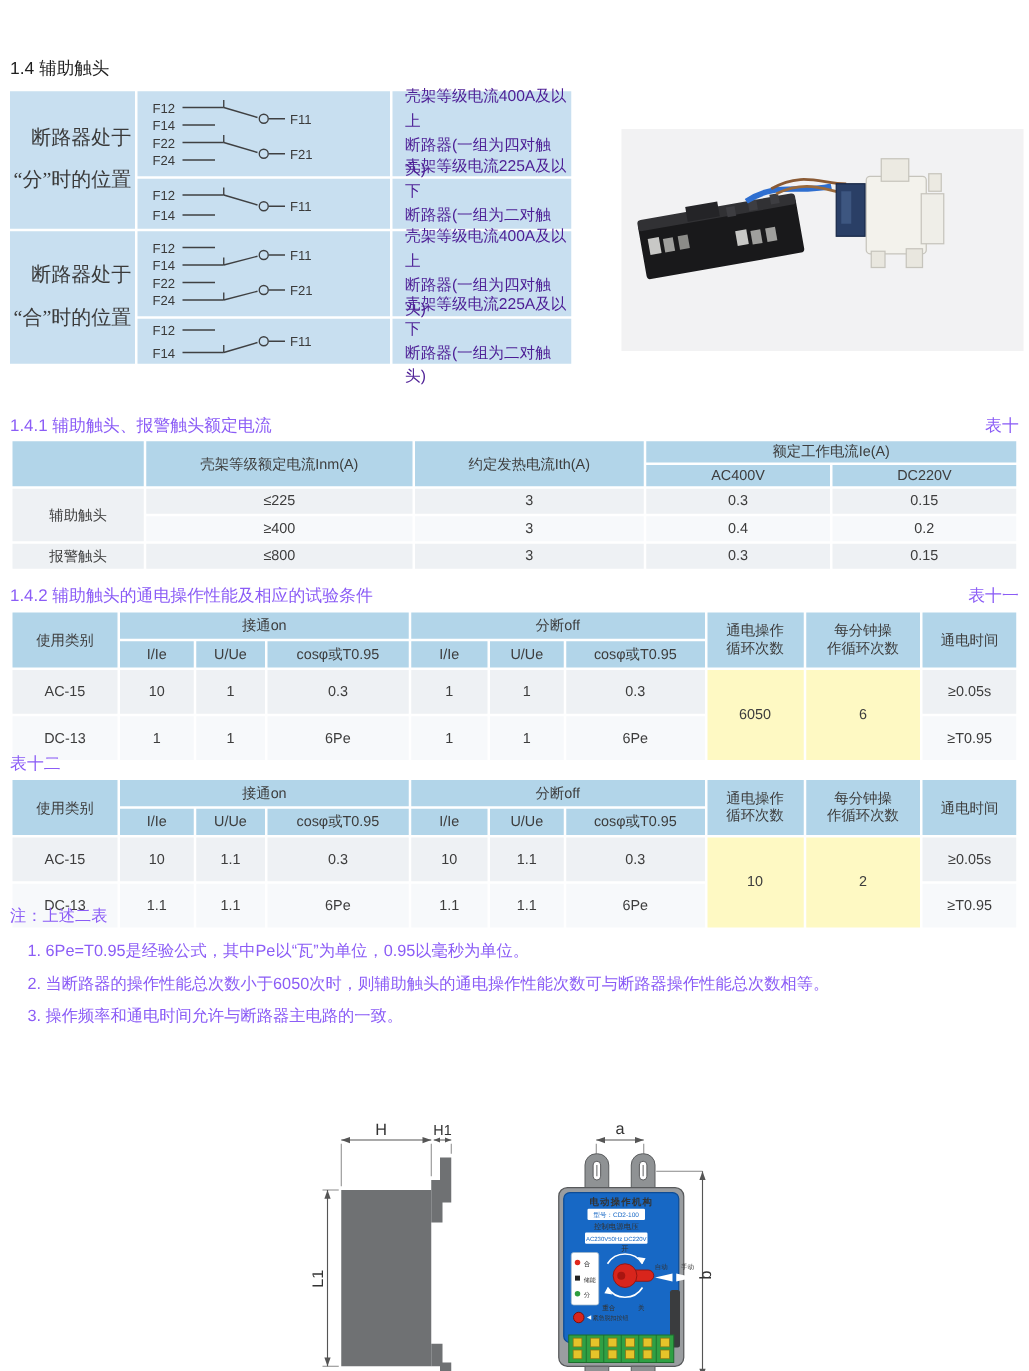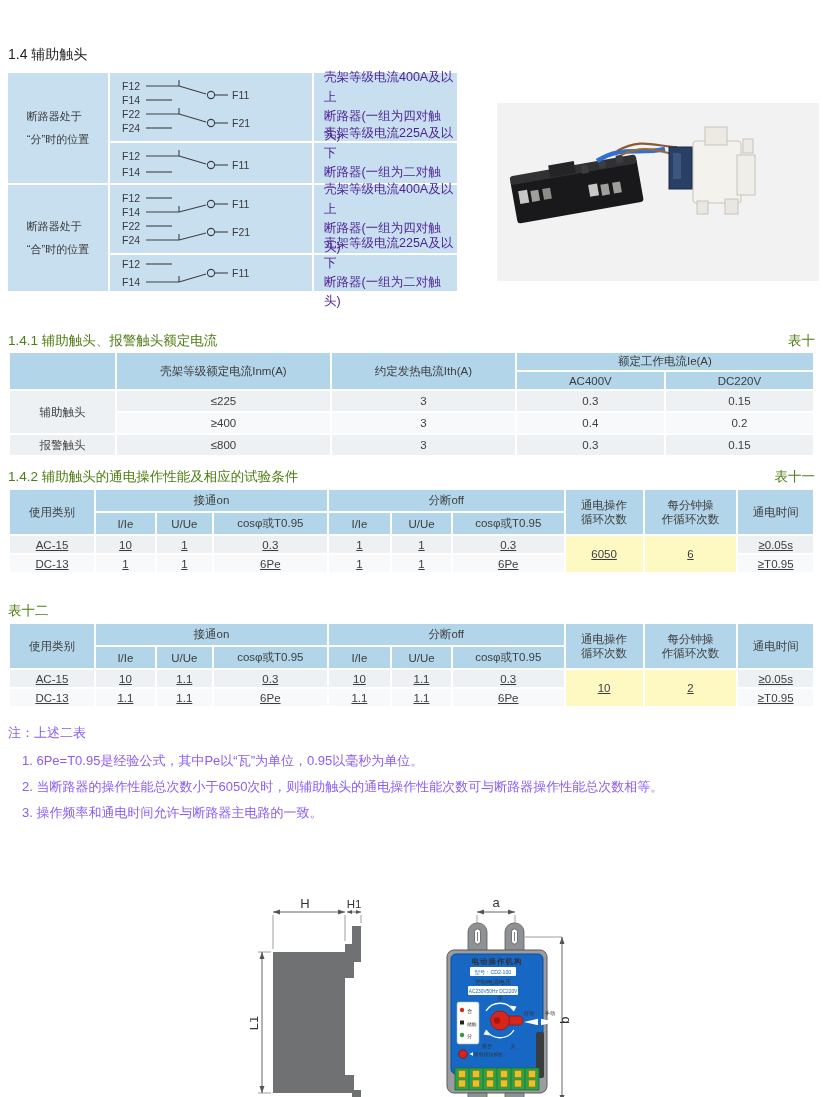--- a/index.html
+++ b/index.html
@@ -1,44 +1,44 @@
 <!DOCTYPE html>
 <html><head>
 <meta charset="utf-8">
 <style>
   html,body{margin:0;padding:0;background:#fff;}
   .page{position:relative;width:823px;height:1097px;background:#fff;overflow:hidden;
         font-family:"Liberation Sans","DejaVu Sans",sans-serif;color:#3c3c3c;margin-top:40px;}
   .abs{position:absolute;}
   .sec-h{font-size:14px;color:#1f1f1f;}
-  .row-head{display:flex;justify-content:space-between;align-items:flex-end;font-size:13.5px;color:#4d7c0f;}
+  .row-head{display:flex;justify-content:space-between;align-items:flex-end;font-size:13.5px;color:#8b5cf6;}
   .pre{white-space:pre-line;}
 
   
   .ctable{position:absolute;left:8px;top:33px;display:grid;
           grid-template-columns:100px 202px 143px;
           grid-template-rows:68px 40px 68px 36px;gap:2px;}
   .ctable .cell{background:#c8dff0;display:flex;align-items:center;}
-  .ctable .c-label{justify-content:center;text-align:left;font-size:11px;line-height:2.1;color:#3a3a3a;}
+  .ctable .c-label{justify-content:center;text-align:right;font-size:16px;line-height:2.1;color:#3a3a3a;font-family:Liberation Serif, serif;}
   .ctable .c-diag{padding-left:12px;}
   .ctable .c-desc{flex-direction:column;align-items:flex-start;justify-content:center;
                   font-size:12.5px;line-height:1.55;padding-left:10px;color:#4c1d95;}
   .cdiag line,.cdiag circle{stroke:#3f4042;stroke-width:1.1;fill:none;}
   .cdiag text{font-size:10.5px;fill:#3a3a3a;}
 
   
   table.tbl{position:absolute;left:8px;border-collapse:separate;border-spacing:2px;width:807px;table-layout:fixed;}
   table.tbl th,table.tbl td{font-weight:normal;text-align:center;vertical-align:middle;
        font-size:11.5px;color:#3d3d3d;padding:0 2px;}
   table.tbl th{background:#b2d5e9;}
   table.tbl td{background:#eef1f4;}
   table.tbl tr.even td{background:#f7f9fb;}
   table.tbl td.merge{background:#fef9c3;}
   .t10 thead tr{height:17px;} .t10 tbody tr{height:20px;}
-  .tperf thead tr{height:21px;} .tperf tbody tr{height:17px;text-decoration:underline;}
+  .tperf thead tr{height:21px;} .tperf tbody tr{height:35px;}
   .two-line{white-space:pre-line;line-height:1.25;}
 
   
   .notes{position:absolute;left:8px;top:684px;font-size:13px;color:#8b5cf6;}
   .notes .n-label{margin-bottom:6px;}
   .notes .n-item{margin-left:14px;line-height:26px;}
 
   
   .blue-h{position:absolute;left:6px;top:806px;font-size:21.5px;font-weight:bold;color:#27348b;letter-spacing:1px;}
   .dim text{font-size:13px;fill:#333;}

